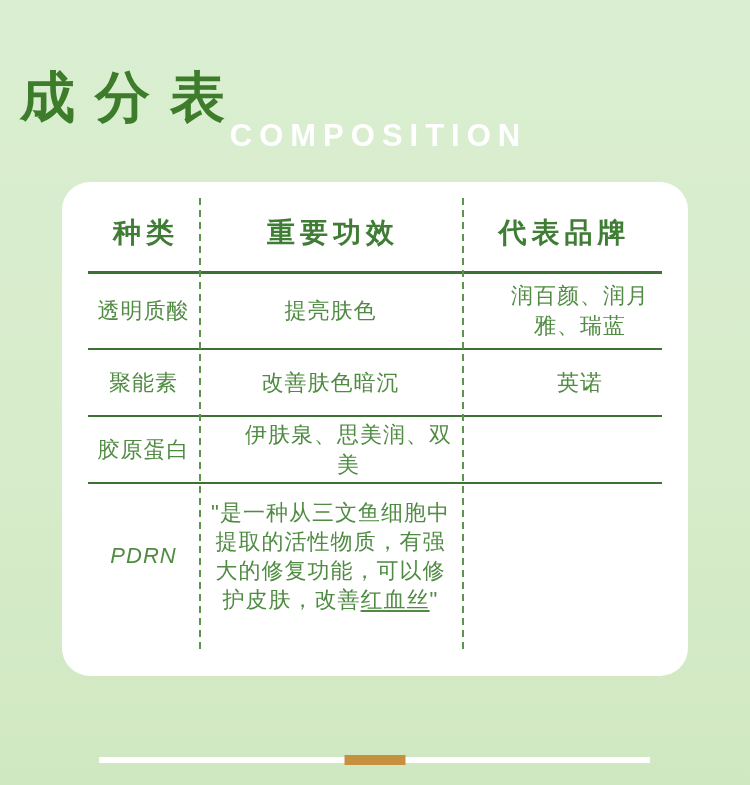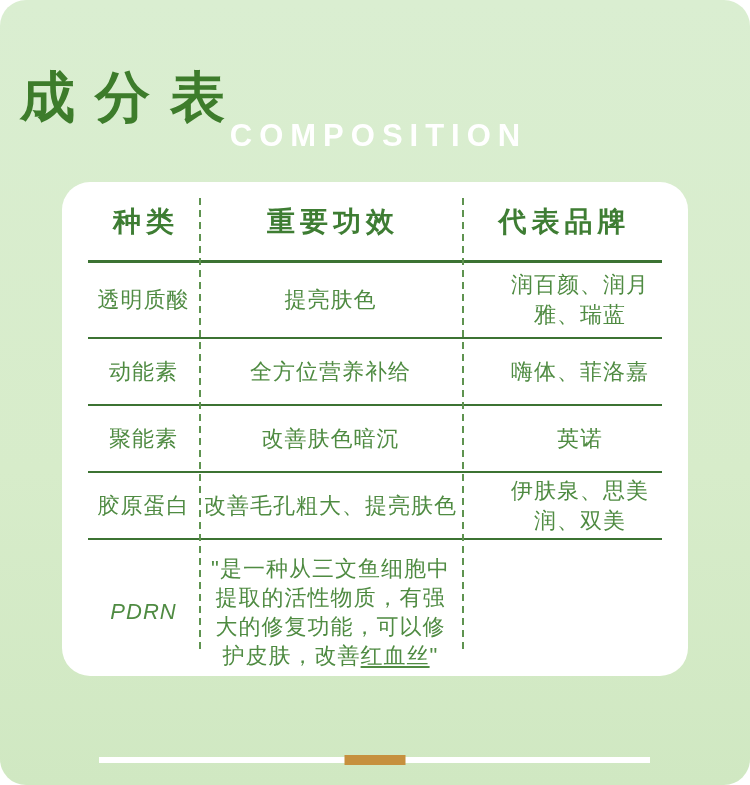--- a/index.html
+++ b/index.html
@@ -5,21 +5,20 @@
   * { margin:0; padding:0; box-sizing:border-box; }
   html,body { width:750px; height:785px; }
   body {
     font-family:"Liberation Sans","DejaVu Sans",sans-serif;
     overflow:hidden;
   }
   .page {
     position:relative;
     width:750px; height:785px;
     background:linear-gradient(180deg,#daeed1 0%,#d7ecca 60%,#d0e8c2 100%);
-    border-radius:26px;
   }
 
   
   .hero { position:absolute; top:0; left:0; width:100%; height:182px; }
   .title-en {
     position:absolute; top:118px; left:0; width:100%;
     text-align:center; color:#ffffff;
     font-size:31px; font-weight:800; letter-spacing:7px; text-indent:7px;
     z-index:1;
   }
@@ -28,21 +27,21 @@
     text-align:left; color:#3d7c2b;
     font-size:55px; font-weight:700; letter-spacing:20px; text-indent:20px;
     z-index:2; line-height:1.3;
   }
 
   
   .card {
     position:absolute; left:62px; top:182px;
     width:626px; height:494px;
     background:#ffffff; border-radius:28px;
-    padding:1px 26px;
+    padding:12px 26px;
   }
   .grid-row {
     display:grid;
     grid-template-columns:111px 263px 200px;
     width:574px;
   }
   .row-header   { height:80px;  border-bottom:3px solid #3c7333; }
   .row-body     { border-bottom:2px solid #3c7333; }
   .row-1 { height:76px; }
   .row-2, .row-3, .row-4 { height:67px; }
@@ -100,35 +99,29 @@
       <div class="cell">重要功效</div>
       <div class="cell">代表品牌</div>
     </div>
 
     <div class="grid-row row-body row-1">
       <div class="cell">透明质酸</div>
       <div class="cell">提亮肤色</div>
       <div class="cell cell-brands">润百颜、润月雅、瑞蓝</div>
     </div>
 
-    <div class="grid-row row-body row-2">
-      <div class="cell">动能素</div>
-      <div class="cell">全方位营养补给</div>
-      <div class="cell cell-brands">嗨体、菲洛嘉</div>
-    </div>
 
     <div class="grid-row row-body row-3">
       <div class="cell">聚能素</div>
       <div class="cell">改善肤色暗沉</div>
       <div class="cell cell-brands">英诺</div>
     </div>
 
     <div class="grid-row row-body row-4">
       <div class="cell">胶原蛋白</div>
-      <div class="cell">改善毛孔粗大、提亮肤色</div>
       <div class="cell cell-brands">伊肤泉、思美润、双美</div>
     </div>
 
     <div class="grid-row row-body row-5">
       <div class="cell pdrn">PDRN</div>
       <div class="cell cell-desc">
         <div class="desc-inner"><span>"是一种从三文鱼细胞中提取的活性物质，有强大的修复功能，可以修护皮肤，改善</span><span class="underlined">红血丝</span><span>"</span></div>
       </div>
     </div>
 

